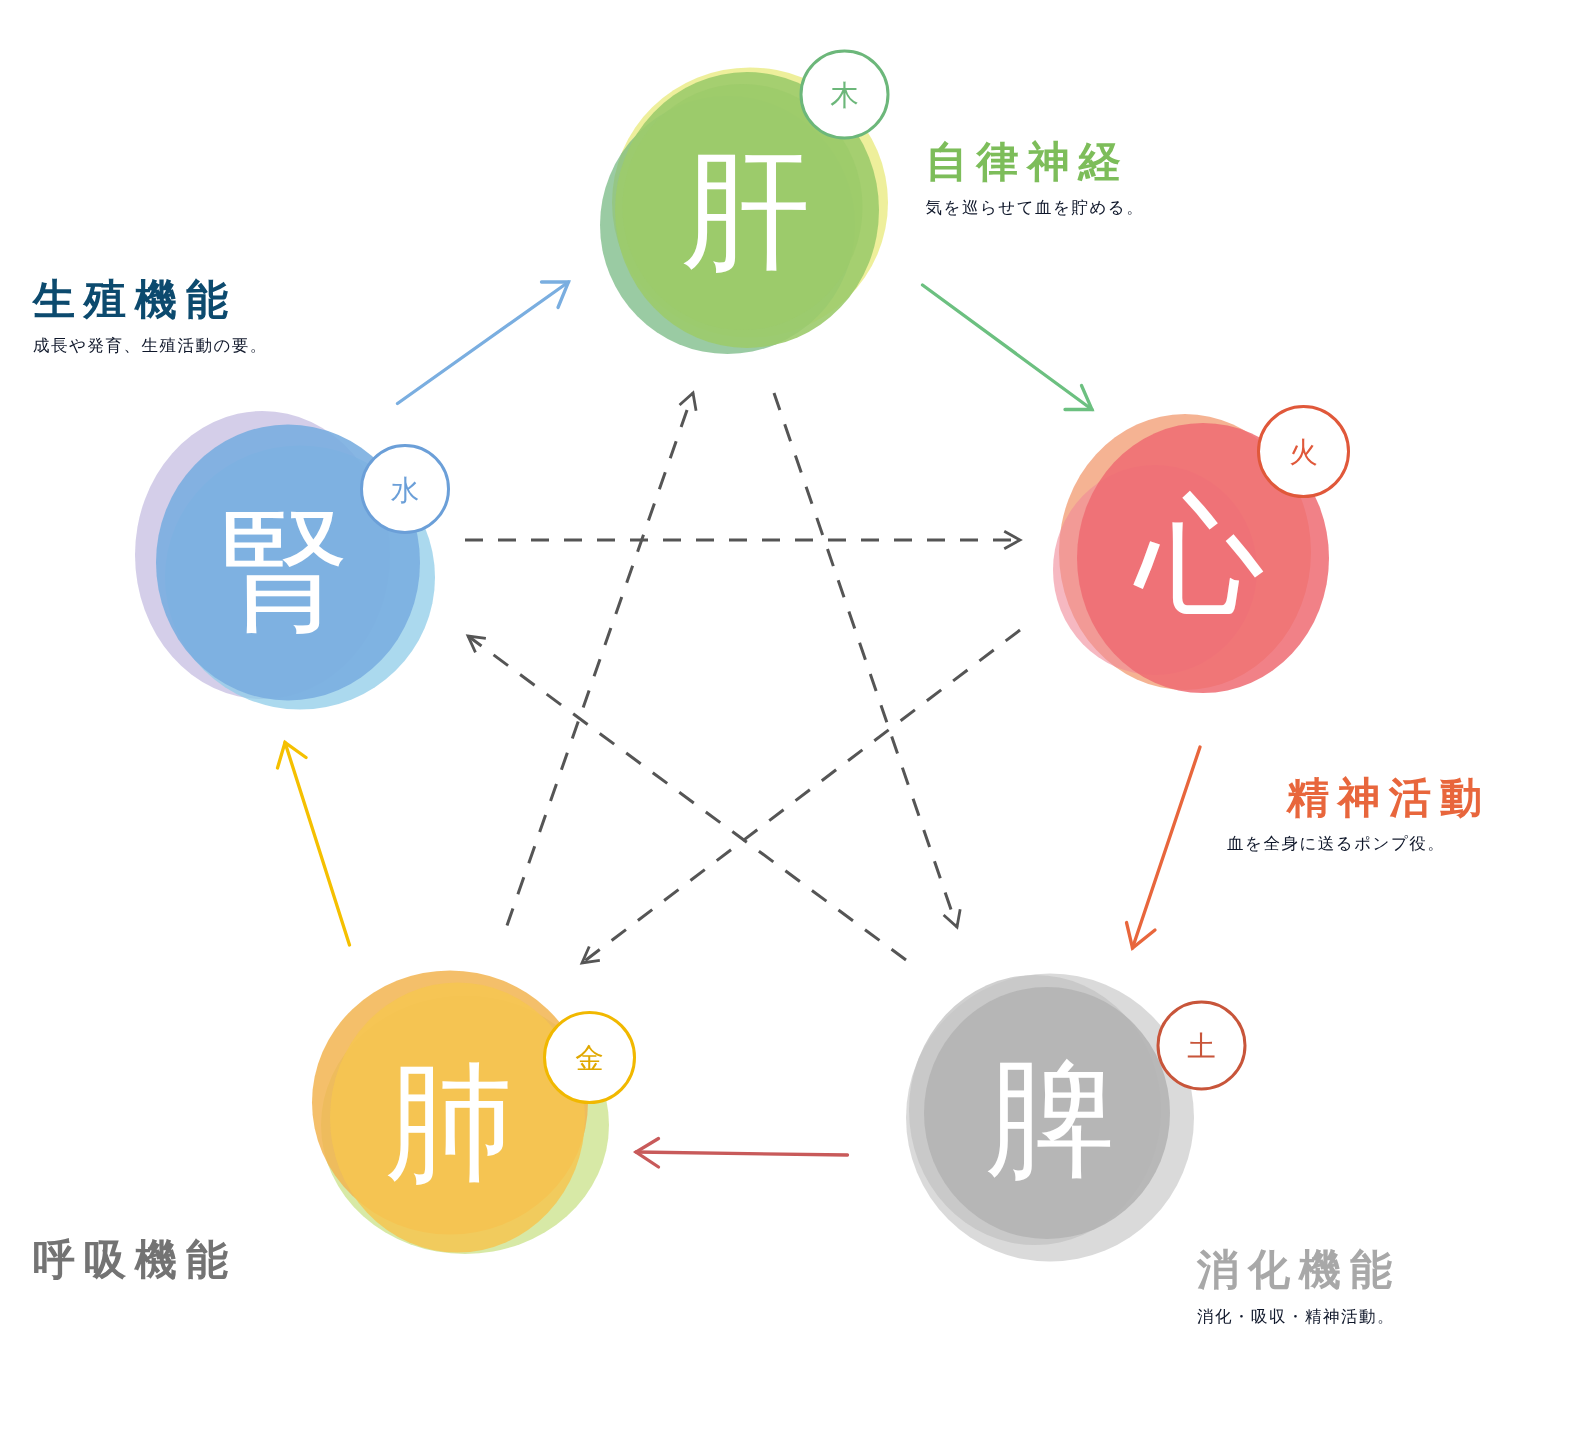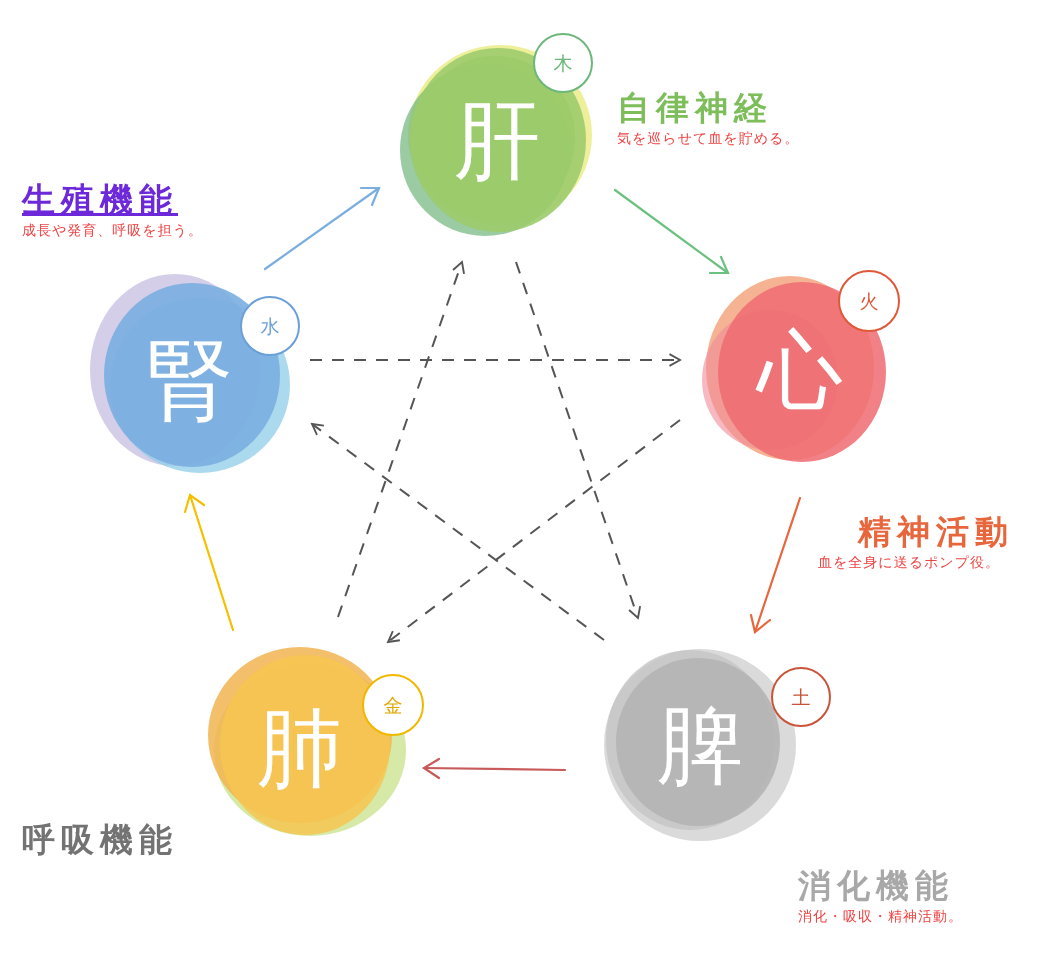--- a/index.html
+++ b/index.html
@@ -1,22 +1,22 @@
 <!DOCTYPE html>
 <html><head>
 <meta charset="utf-8">
 <style>
   html,body{margin:0;padding:0;background:#ffffff;}
   body{width:1050px;height:959px;position:relative;overflow:hidden;font-family:"DejaVu Sans",sans-serif;}
   svg.diagram{position:absolute;left:0;top:0;}
   .organ-char{font-family:"DejaVu Sans",sans-serif;font-weight:300;fill:#ffffff;}
   .elem-char{font-family:"DejaVu Sans",sans-serif;font-size:19px;}
   .label{position:absolute;}
-  .label .title{font-family:"DejaVu Sans",sans-serif;font-weight:bold;font-size:33px;letter-spacing:6px;line-height:40px;white-space:nowrap;}
-  .label .desc{font-family:Liberation Serif, serif;font-size:14px;color:#ef4444;letter-spacing:1px;line-height:22px;white-space:nowrap;}
+  .label .title{font-family:"DejaVu Sans",sans-serif;font-weight:bold;font-size:28px;letter-spacing:6px;line-height:40px;white-space:nowrap;}
+  .label .desc{font-family:Liberation Sans, sans-serif;font-size:11px;color:#0f172a;letter-spacing:1px;line-height:22px;white-space:nowrap;}
 </style>
 </head>
 <body>
 
 <svg class="diagram" width="1050" height="959" viewBox="0 0 1050 959">
   <defs>
     <marker id="ah-dash" viewBox="0 0 12 12" refX="10" refY="6" markerWidth="14" markerHeight="14" orient="auto" markerUnits="userSpaceOnUse">
       <path d="M1 1 L10 6 L1 11" fill="none" stroke="#555" stroke-width="1.6"></path>
     </marker>
   </defs>
@@ -98,29 +98,29 @@
     <line x1="604" y1="640" x2="312" y2="424" marker-end="url(#ah-dash)"></line>
   </g>
 </svg>
 
 <div class="label" style="left:617px;top:88px;">
   <div class="title" style="color:#7dbd5a;">自律神経</div>
   <div class="desc">気を巡らせて血を貯める。</div>
 </div>
 
 <div class="label" style="left:22px;top:180px;">
-  <div class="title" style="color:#6d28d9;text-decoration:underline;">生殖機能</div>
-  <div class="desc">成長や発育、呼吸を担う。</div>
+  <div class="title" style="color:#0c4a6e;">生殖機能</div>
+  <div class="desc">成長や発育、生殖活動の要。</div>
 </div>
 
 <div class="label" style="left:818px;top:512px;">
   <div class="title" style="color:#e8663c;margin-left:40px;">精神活動</div>
   <div class="desc">血を全身に送るポンプ役。</div>
 </div>
 
 <div class="label" style="left:22px;top:820px;">
   <div class="title" style="color:#737373;">呼吸機能</div>
 </div>
 
 <div class="label" style="left:798px;top:827px;">
-  <div class="title" style="color:#a8a8a8;margin-top:39px;">消化機能</div>
+  <div class="title" style="color:#a8a8a8;">消化機能</div>
   <div class="desc">消化・吸収・精神活動。</div>
 </div>
 
 </body></html>

